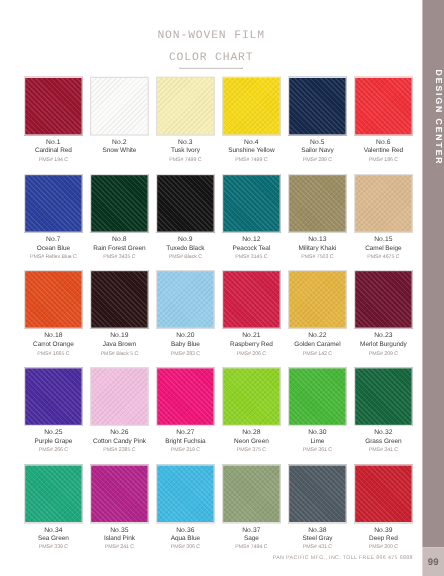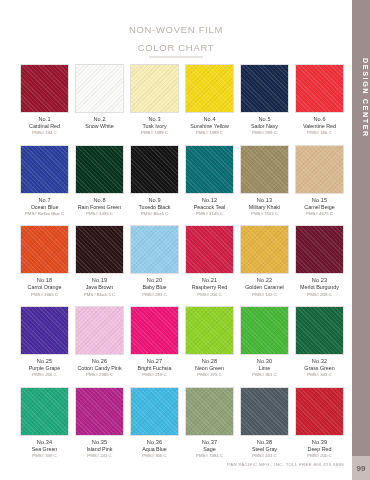--- a/index.html
+++ b/index.html
@@ -77,20 +77,21 @@
   .bag-mark svg { display: block; }
   .title-wrap {
     position: absolute;
     left: 50%;
     top: 50%;
     transform: translate(-50%, -50%);
     width: 150px;
     text-align: center;
     background: #ffffff;
     padding: 1px 0;
+    font-family: Liberation Mono, monospace;
   }
   .title-line1 {
     font-size: 9.5px;
     letter-spacing: 0.7px;
     color: #b9b0ac;
     white-space: nowrap;
   }
   .title-line2 {
     font-size: 9.5px;
     letter-spacing: 0.7px;

